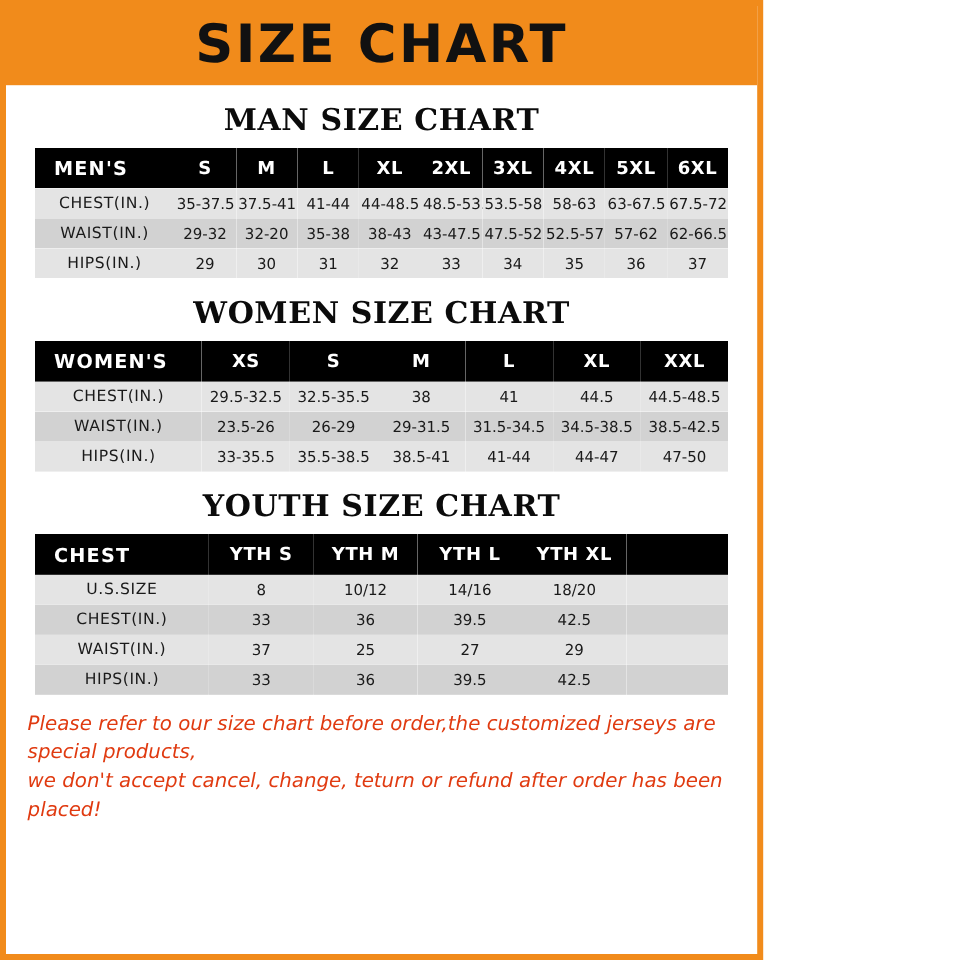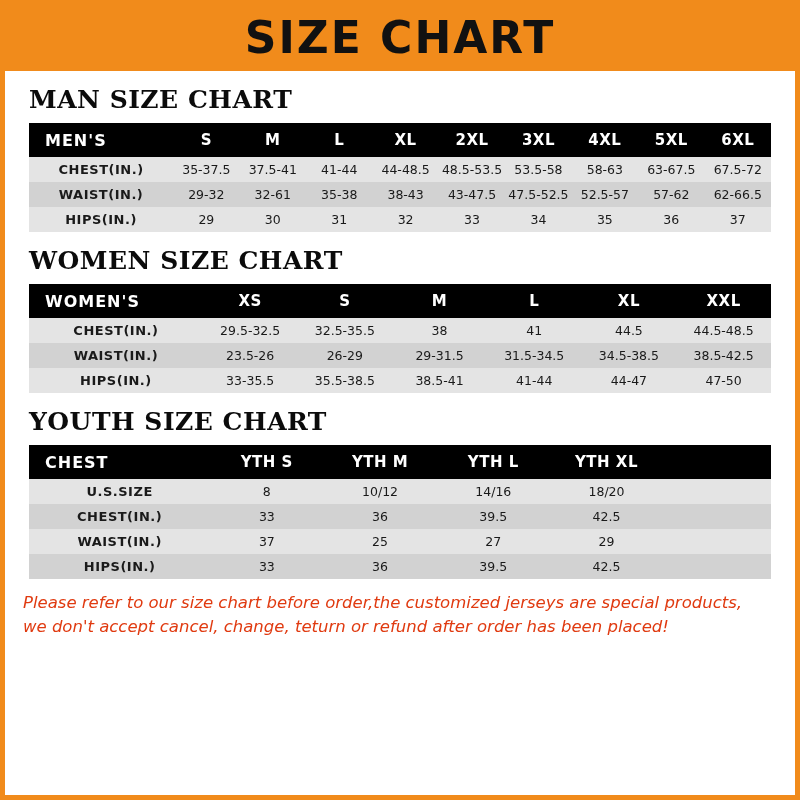--- a/index.html
+++ b/index.html
@@ -8,21 +8,21 @@
   }
   body {
     width: 800px;
     height: 800px;
     background: #ffffff;
     font-family: "DejaVu Sans", sans-serif;
     overflow: hidden;
   }
   .page {
     position: relative;
-    width: 800px;
+    width: 636px;
     height: 800px;
     box-sizing: border-box;
     border: 5px solid #f18b1b;
     background: #ffffff;
     overflow: hidden;
   }
   .banner {
     background: #f18b1b;
     height: 66px;
     display: flex;
@@ -34,21 +34,21 @@
     font-weight: bold;
     font-size: 44px;
     letter-spacing: 2px;
     color: #111111;
     line-height: 1;
   }
   .section {
     padding: 0 24px;
   }
   .section-title {
-    text-align: left;
+    text-align: center;
     font-family: "DejaVu Serif", serif;
     font-weight: bold;
     font-size: 25px;
     letter-spacing: 0.5px;
     color: #0b0b0b;
     margin: 14px 0 9px 0;
   }
   table.chart {
     width: 100%;
     border-collapse: collapse;
@@ -80,21 +80,21 @@
     font-size: 16px;
     letter-spacing: 1px;
   }
   table.chart tbody tr.light td {
     background: #e4e4e4;
   }
   table.chart tbody tr.dark td {
     background: #d2d2d2;
   }
   table.chart tbody td.rowlabel {
-    font-weight: bold;
+    font-weight: normal;
     letter-spacing: 0.5px;
     font-size: 13px;
   }
   .note {
     padding: 12px 18px 0 18px;
     color: #e03a10;
     font-size: 16.5px;
     line-height: 1.45;
     font-family: "DejaVu Sans", sans-serif;
     font-style: italic;
@@ -136,21 +136,21 @@
           <td>44-48.5</td>
           <td>48.5-53.5</td>
           <td>53.5-58</td>
           <td>58-63</td>
           <td>63-67.5</td>
           <td>67.5-72</td>
         </tr>
         <tr class="dark">
           <td class="rowlabel">WAIST(IN.)</td>
           <td>29-32</td>
-          <td>32-61</td>
+          <td>32-20</td>
           <td>35-38</td>
           <td>38-43</td>
           <td>43-47.5</td>
           <td>47.5-52.5</td>
           <td>52.5-57</td>
           <td>57-62</td>
           <td>62-66.5</td>
         </tr>
         <tr class="light">
           <td class="rowlabel">HIPS(IN.)</td>

